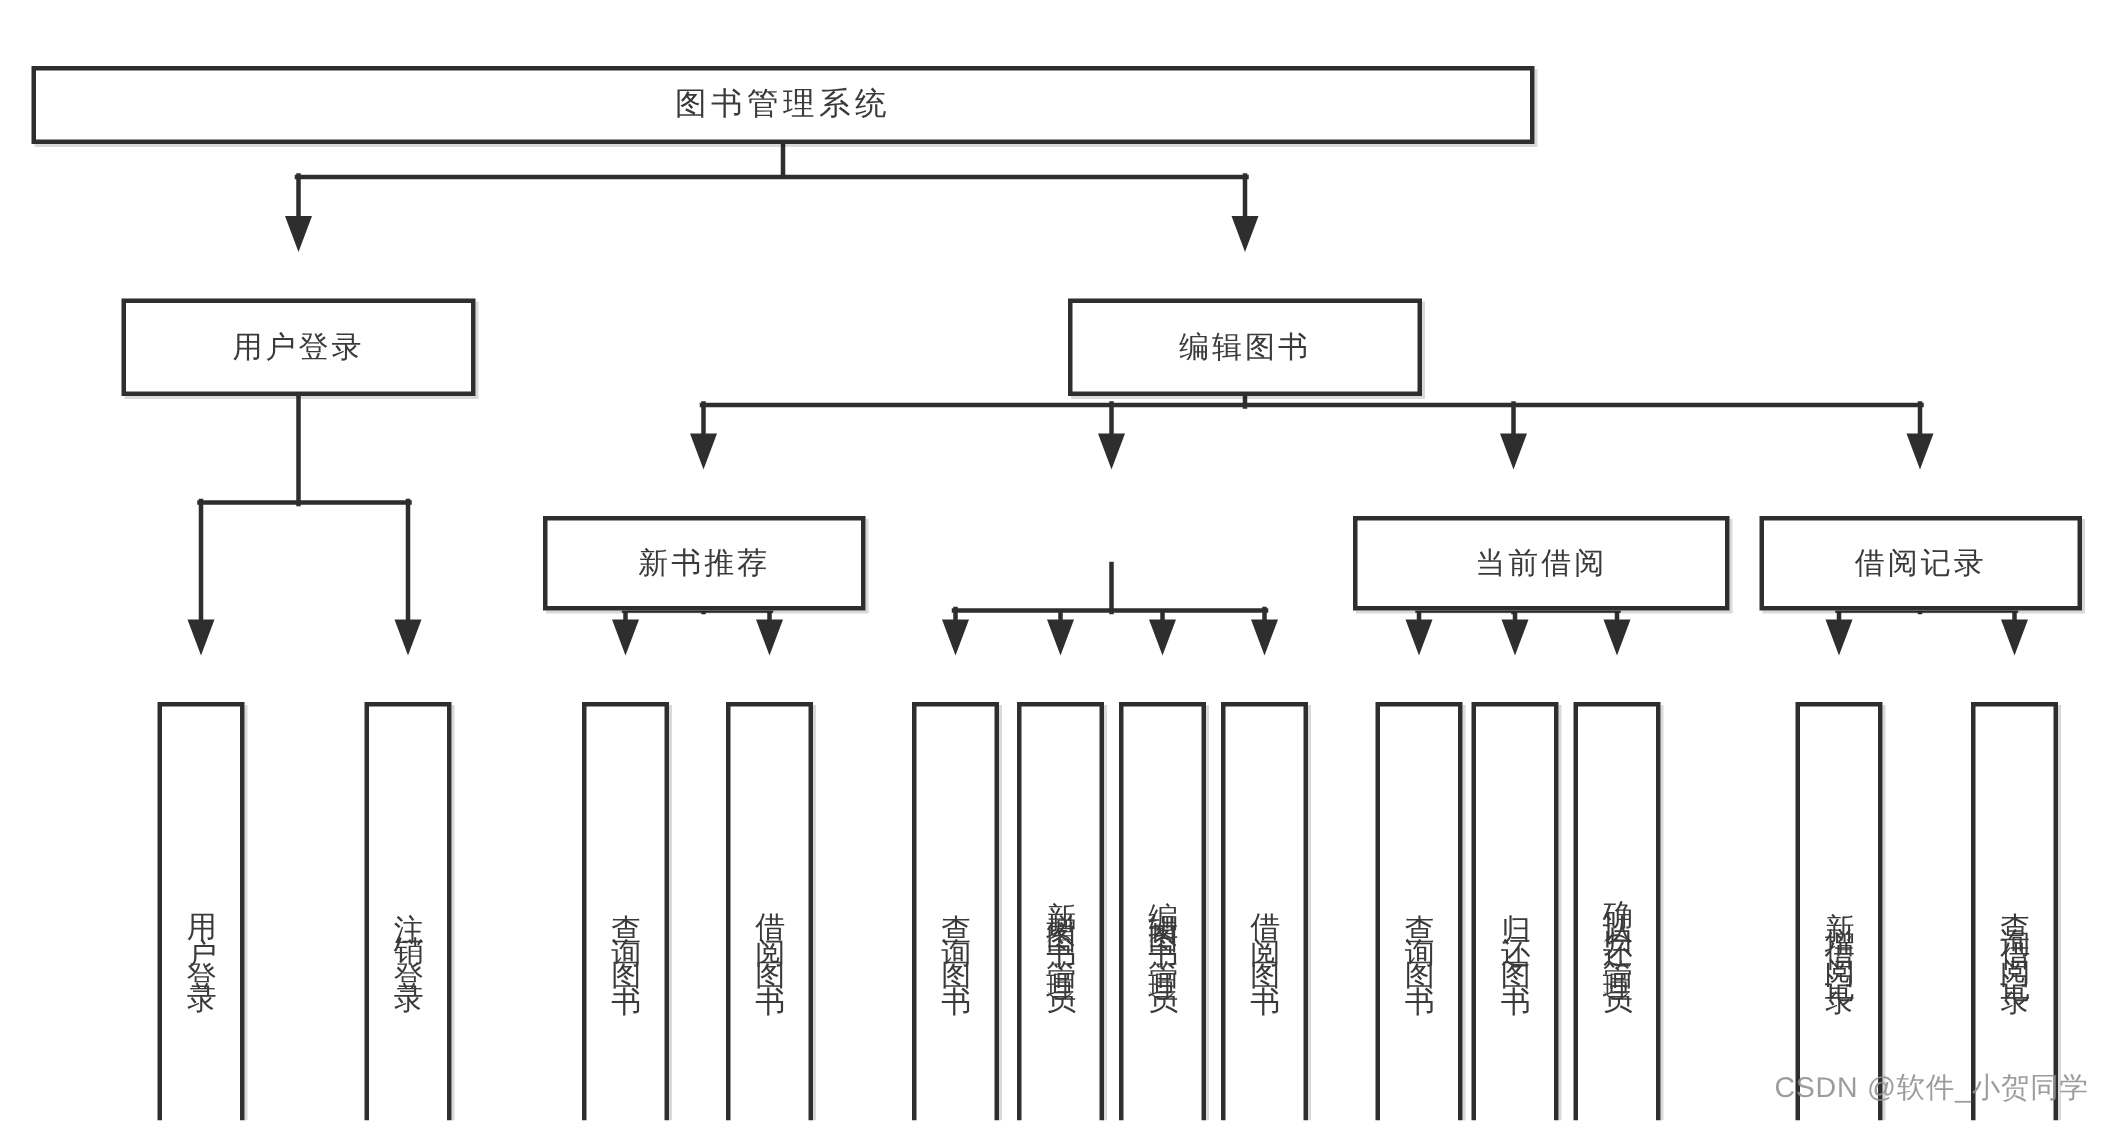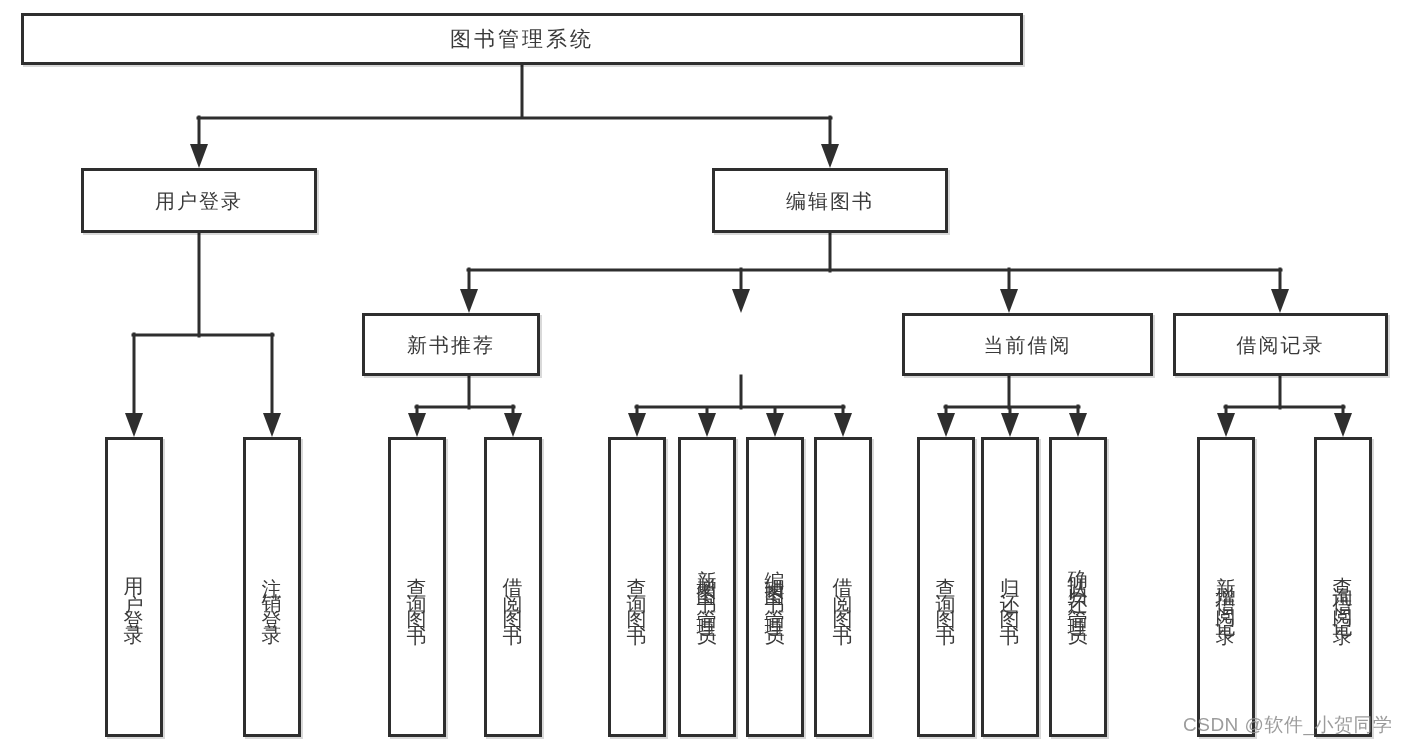--- a/index.html
+++ b/index.html
@@ -21,20 +21,21 @@
     position:absolute;
     box-sizing:border-box;
     background:#fff;
     border:3px solid var(--line);
     box-shadow:2px 2px 0 rgba(0,0,0,0.15);
     display:flex;align-items:center;justify-content:center;
     color:var(--text);
     font-size:20px;
     z-index:2;
     line-height:1.1;
+    margin-top:31px;
   }
   .h-node{letter-spacing:2px;}
   .root-node{font-size:21px;letter-spacing:3px;}
   .leaf{
     width:58px;height:300px;top:437px;
     writing-mode:vertical-rl;
     text-orientation:mixed;
     letter-spacing:0.8em;
     padding-top:14px;
   }
@@ -86,21 +87,21 @@
       <polygon points="1217,413 1235,413 1226,437"></polygon>
       <polygon points="1334,413 1352,413 1343,437"></polygon>
     </g>
   </svg>
 
   <div class="node h-node root-node" style="left:21px;top:13px;width:1002px;height:52px">图书管理系统</div>
 
   <div class="node h-node" style="left:81px;top:168px;width:236px;height:65px">用户登录</div>
   <div class="node h-node" style="left:712px;top:168px;width:236px;height:65px">编辑图书</div>
 
-  <div class="node h-node" style="left:362px;top:313px;width:178px;height:63px">新书推荐</div>
+  <div class="node h-node" style="left:362px;top:313px;width:215px;height:63px">新书推荐</div>
   <div class="node h-node" style="left:902px;top:313px;width:251px;height:63px">当前借阅</div>
   <div class="node h-node" style="left:1173px;top:313px;width:215px;height:63px">借阅记录</div>
 
   <div class="node leaf" style="left:105px">用户登录</div>
   <div class="node leaf" style="left:243px">注销登录</div>
 
   <div class="node leaf" style="left:388px">查询图书</div>
   <div class="node leaf" style="left:484px">借阅图书</div>
 
   <div class="node leaf" style="left:608px">查询图书</div>

